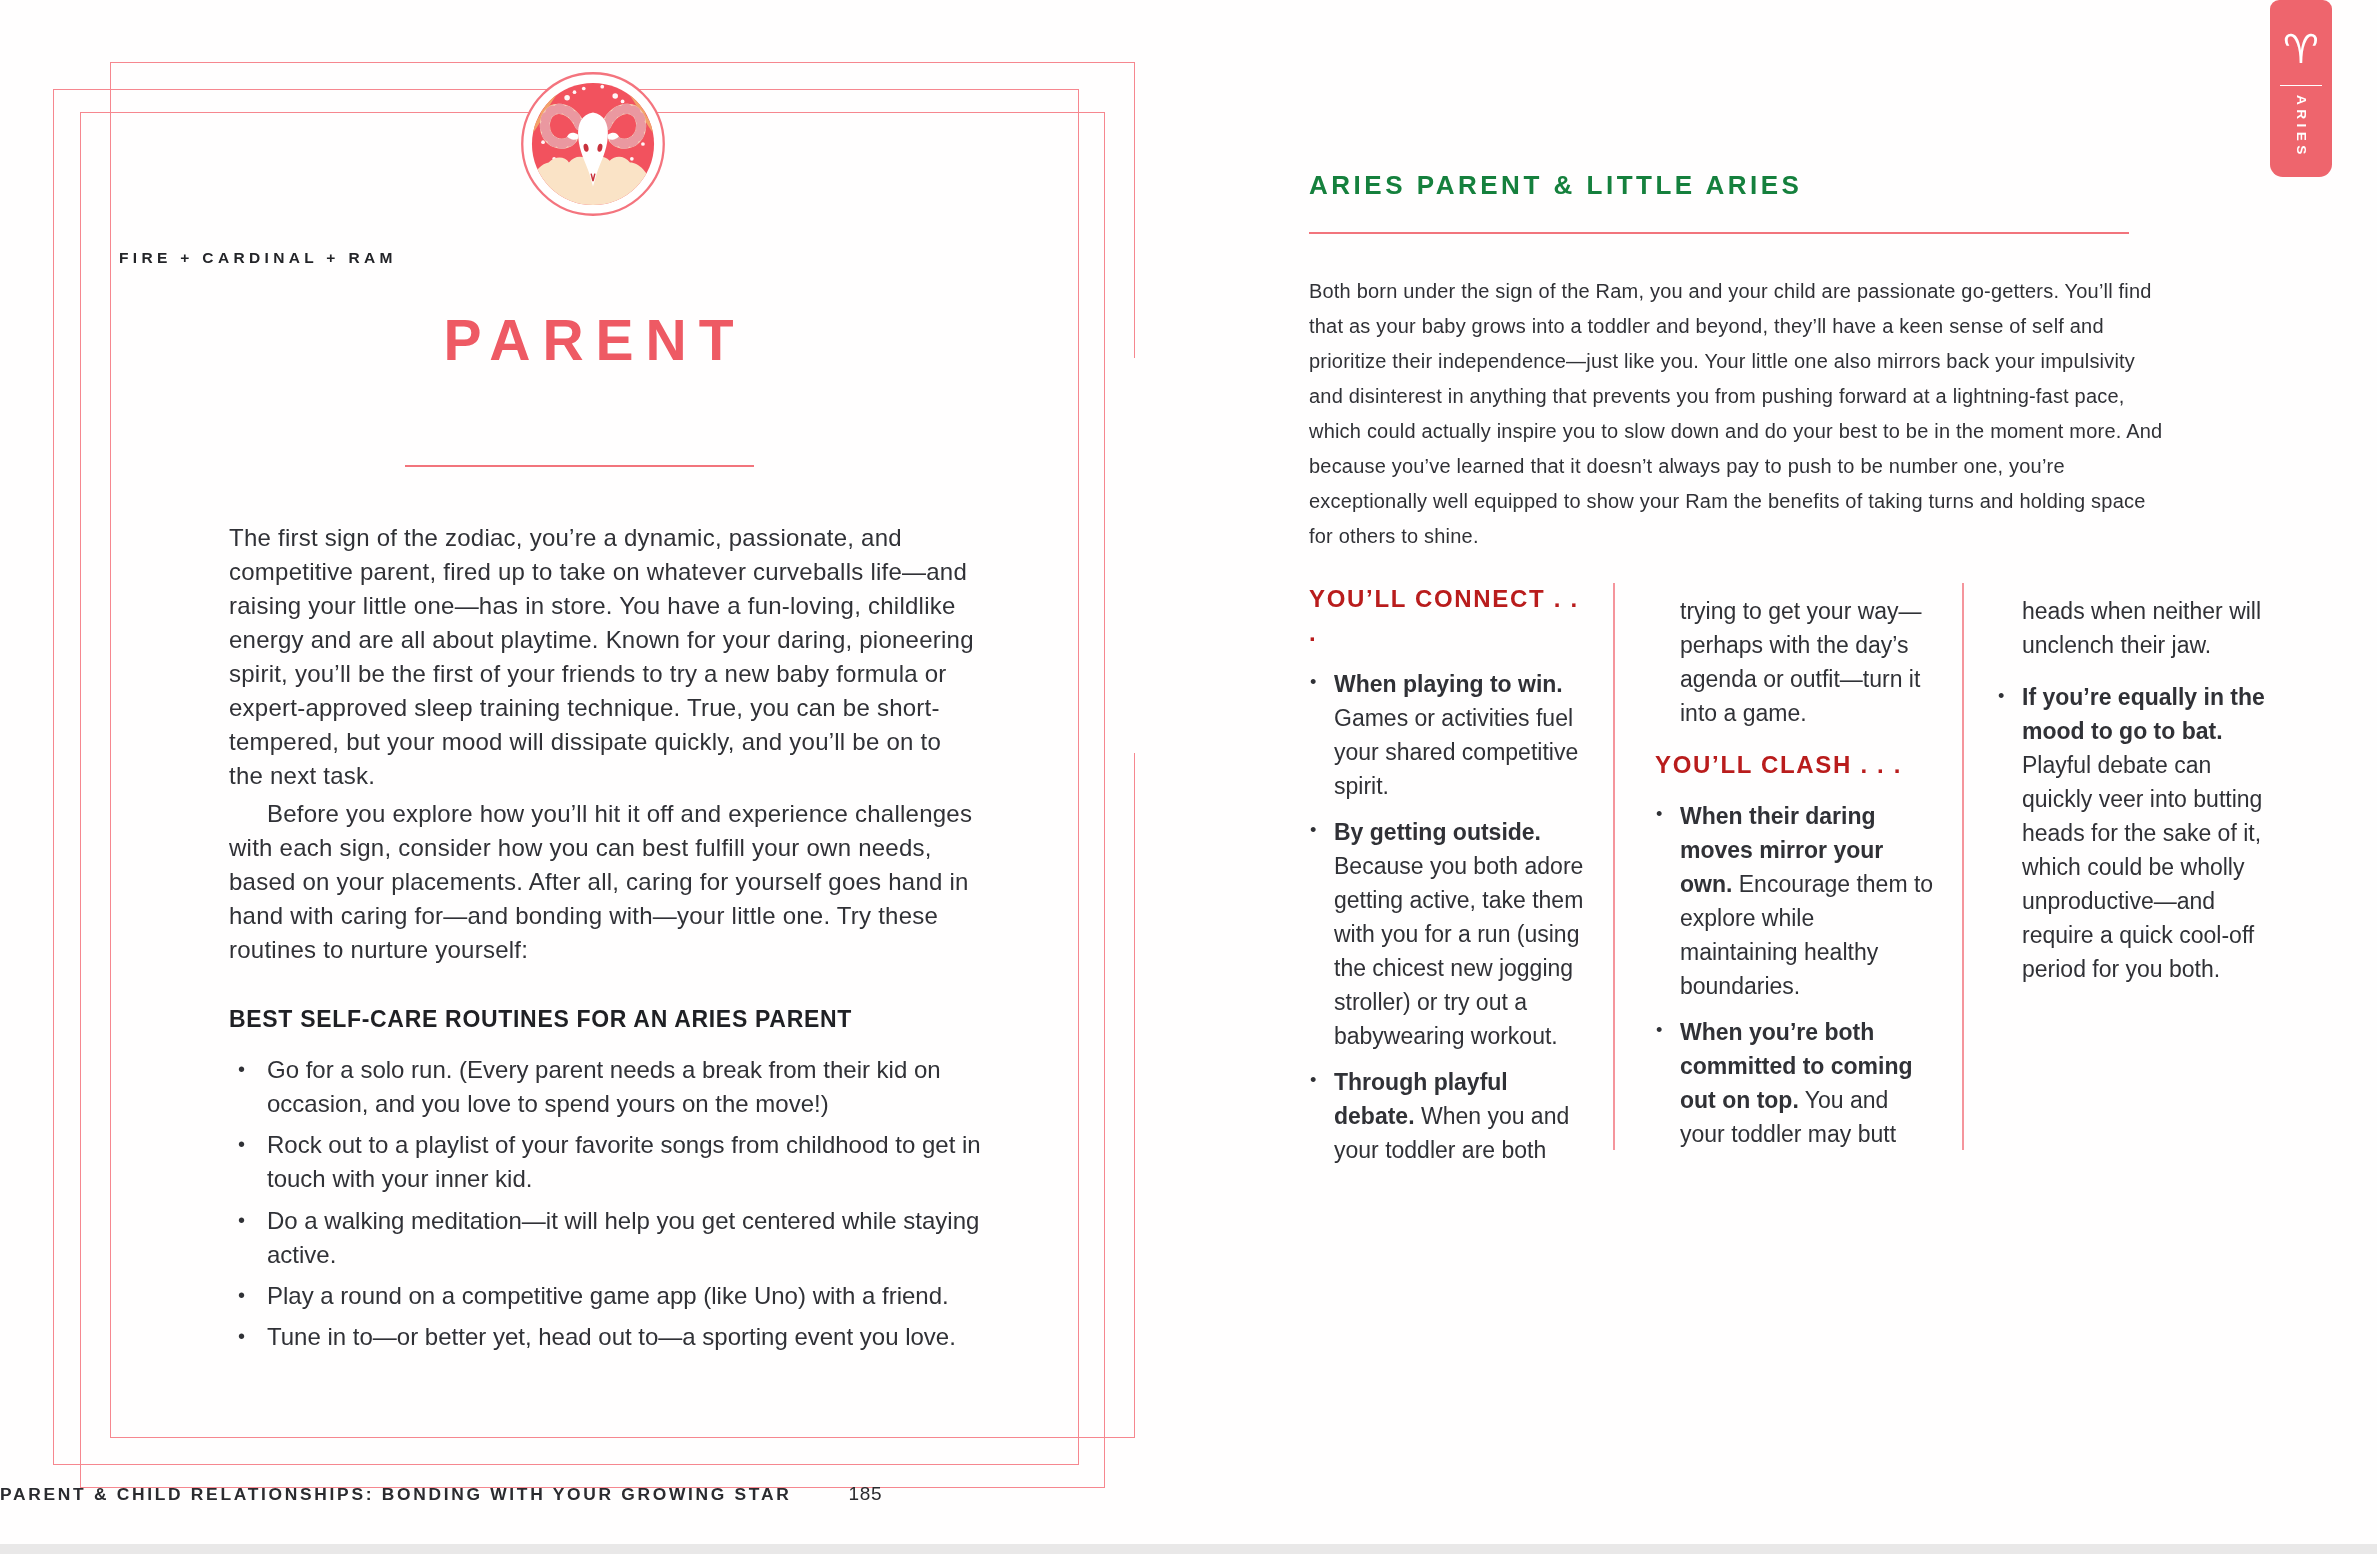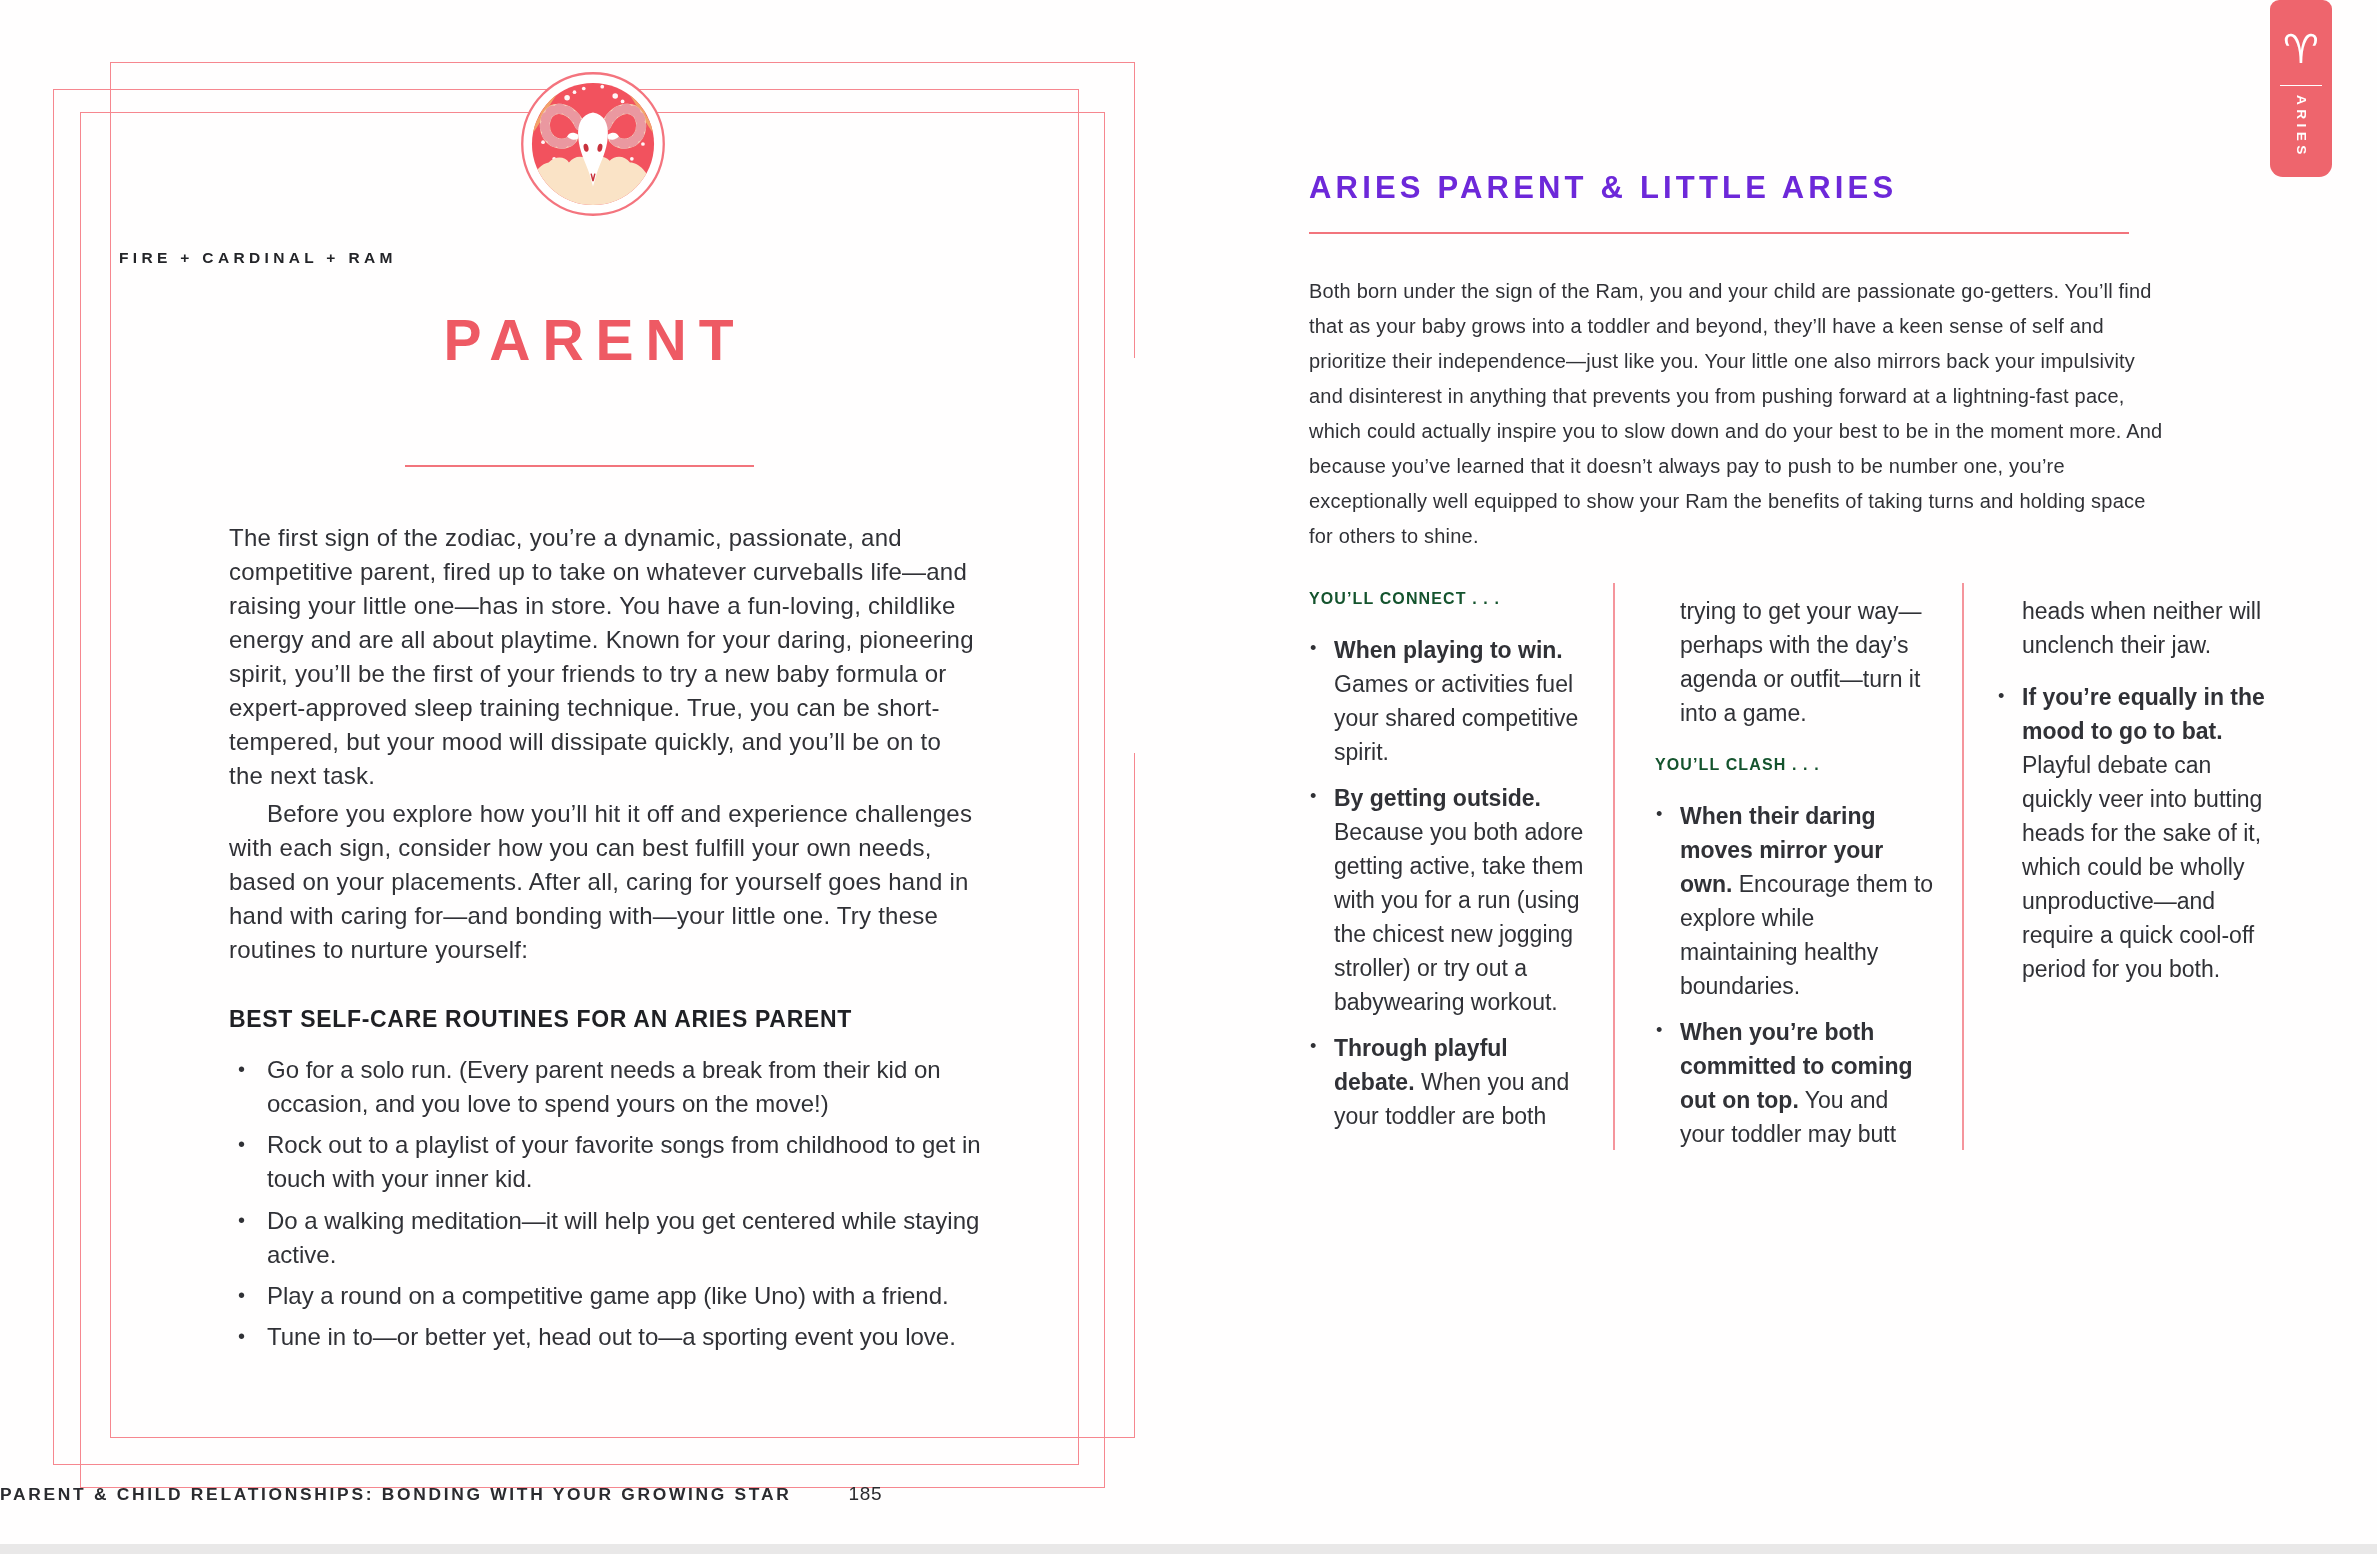--- a/index.html
+++ b/index.html
@@ -24,31 +24,31 @@
   .body-par{font-size:24px;line-height:34px;letter-spacing:0.01em;color:#303136;}
   .intro1{position:absolute;left:229px;top:521px;width:748px;}
   .intro2{position:absolute;left:229px;top:797px;width:750px;text-indent:38px;}
   .selfcare-heading{position:absolute;left:229px;top:1006px;width:759px;
     font-size:23px;font-weight:bold;letter-spacing:0.03em;color:#1f2024;}
   .selfcare-list{position:absolute;left:229px;top:1053px;width:764px;}
   .sc-item{position:relative;padding-left:38px;margin-bottom:7.3px;font-size:24px;line-height:34px;color:#303136;}
   .sc-item .marker{position:absolute;left:9.1px;top:-0.9px;font-size:20px;color:#303136;}
   
   .rp-heading{position:absolute;left:1309px;top:170px;width:914px;
-    font-size:31px;font-weight:bold;letter-spacing:0.135em;color:#6d28d9;}
+    font-size:26px;font-weight:bold;letter-spacing:0.135em;color:#15803d;}
   .rp-rule{position:absolute;left:1309px;top:232px;width:820px;height:1.8px;background:#f2747c;}
   .rp-intro{position:absolute;left:1309px;top:274px;width:864px;font-size:20px;line-height:35px;letter-spacing:0.01em;color:#303136;}
   .col{position:absolute;top:582px;width:279px;font-size:23px;line-height:34px;color:#303136;}
   .col1{left:1309px;}
   .col2{left:1655px;}
   .col3{left:1997px;}
   .vrule{position:absolute;top:583px;width:1.8px;height:567px;background:#f5959c;}
   .vrule1{left:1613px;}
   .vrule2{left:1962px;}
-  .col-heading{font-size:16px;font-weight:bold;letter-spacing:0.07em;color:#14532d;margin:0 0 16.5px 0;}
+  .col-heading{font-size:24px;font-weight:bold;letter-spacing:0.07em;color:#b91c1c;margin:0 0 16.5px 0;}
   .col-item{position:relative;padding-left:25px;margin-bottom:12px;}
   .col-item .marker{position:absolute;left:0.9px;top:-1.8px;font-size:18.3px;color:#303136;}
   .col-cont{padding-left:25px;margin-bottom:18.3px;margin-top:12px;}
   .lead{font-weight:bold;}
   
   .footer{position:absolute;left:0px;top:1483px;width:2283px;display:flex;justify-content:flex-start;align-items:baseline;}
   .footer-text{font-size:17.4px;font-weight:bold;letter-spacing:0.155em;color:#2a2b2f;}
   .footer-page{font-size:19px;margin-left:57px;letter-spacing:0.04em;color:#2a2b2f;}
   
   .side-tab{position:absolute;left:2270px;top:0px;width:62px;height:177px;background:#ee656d;

